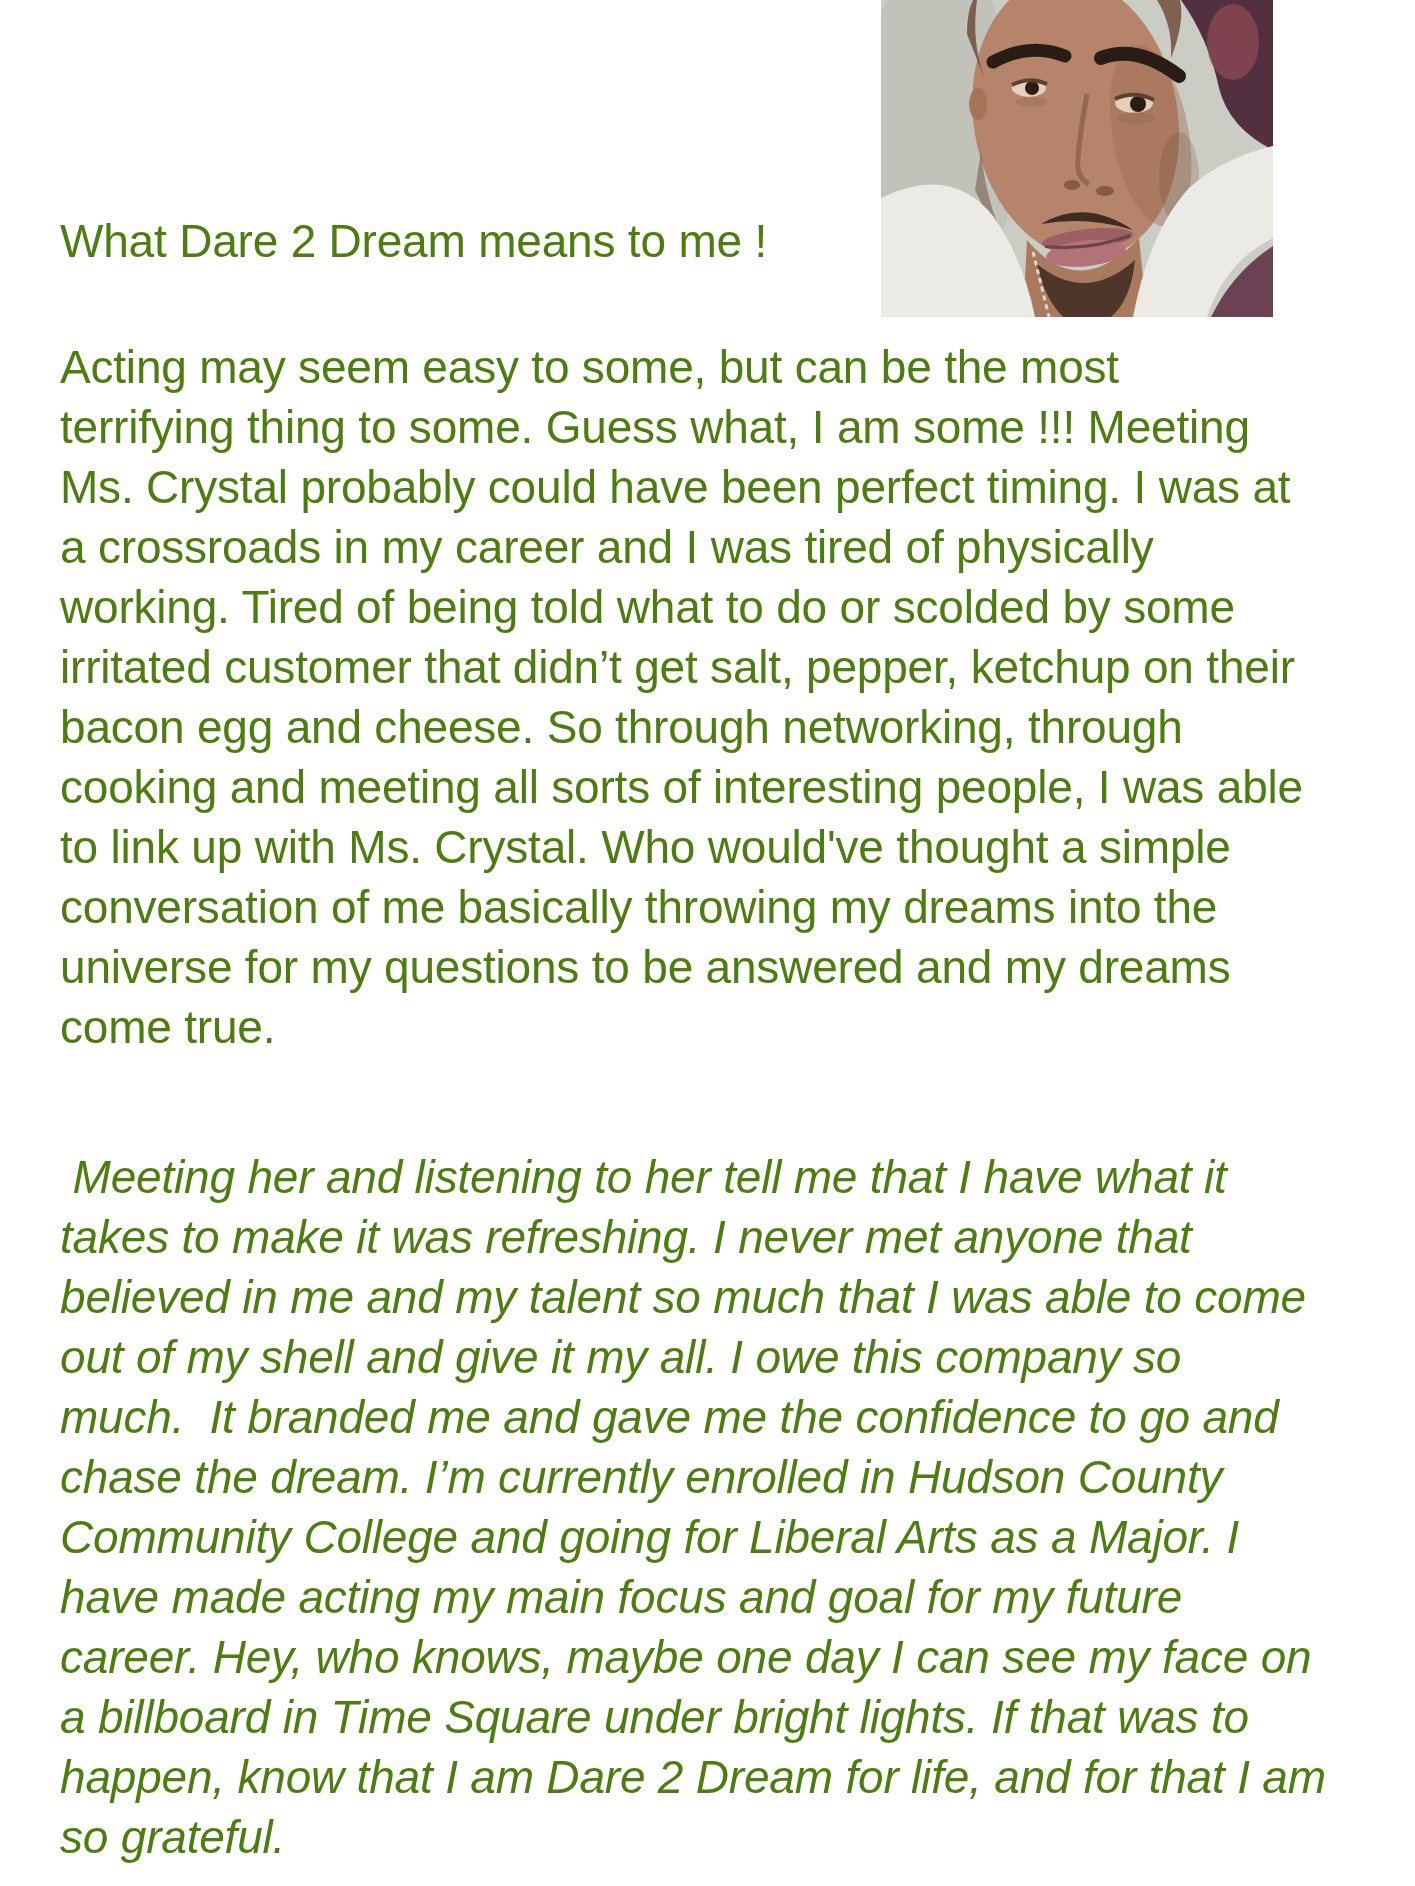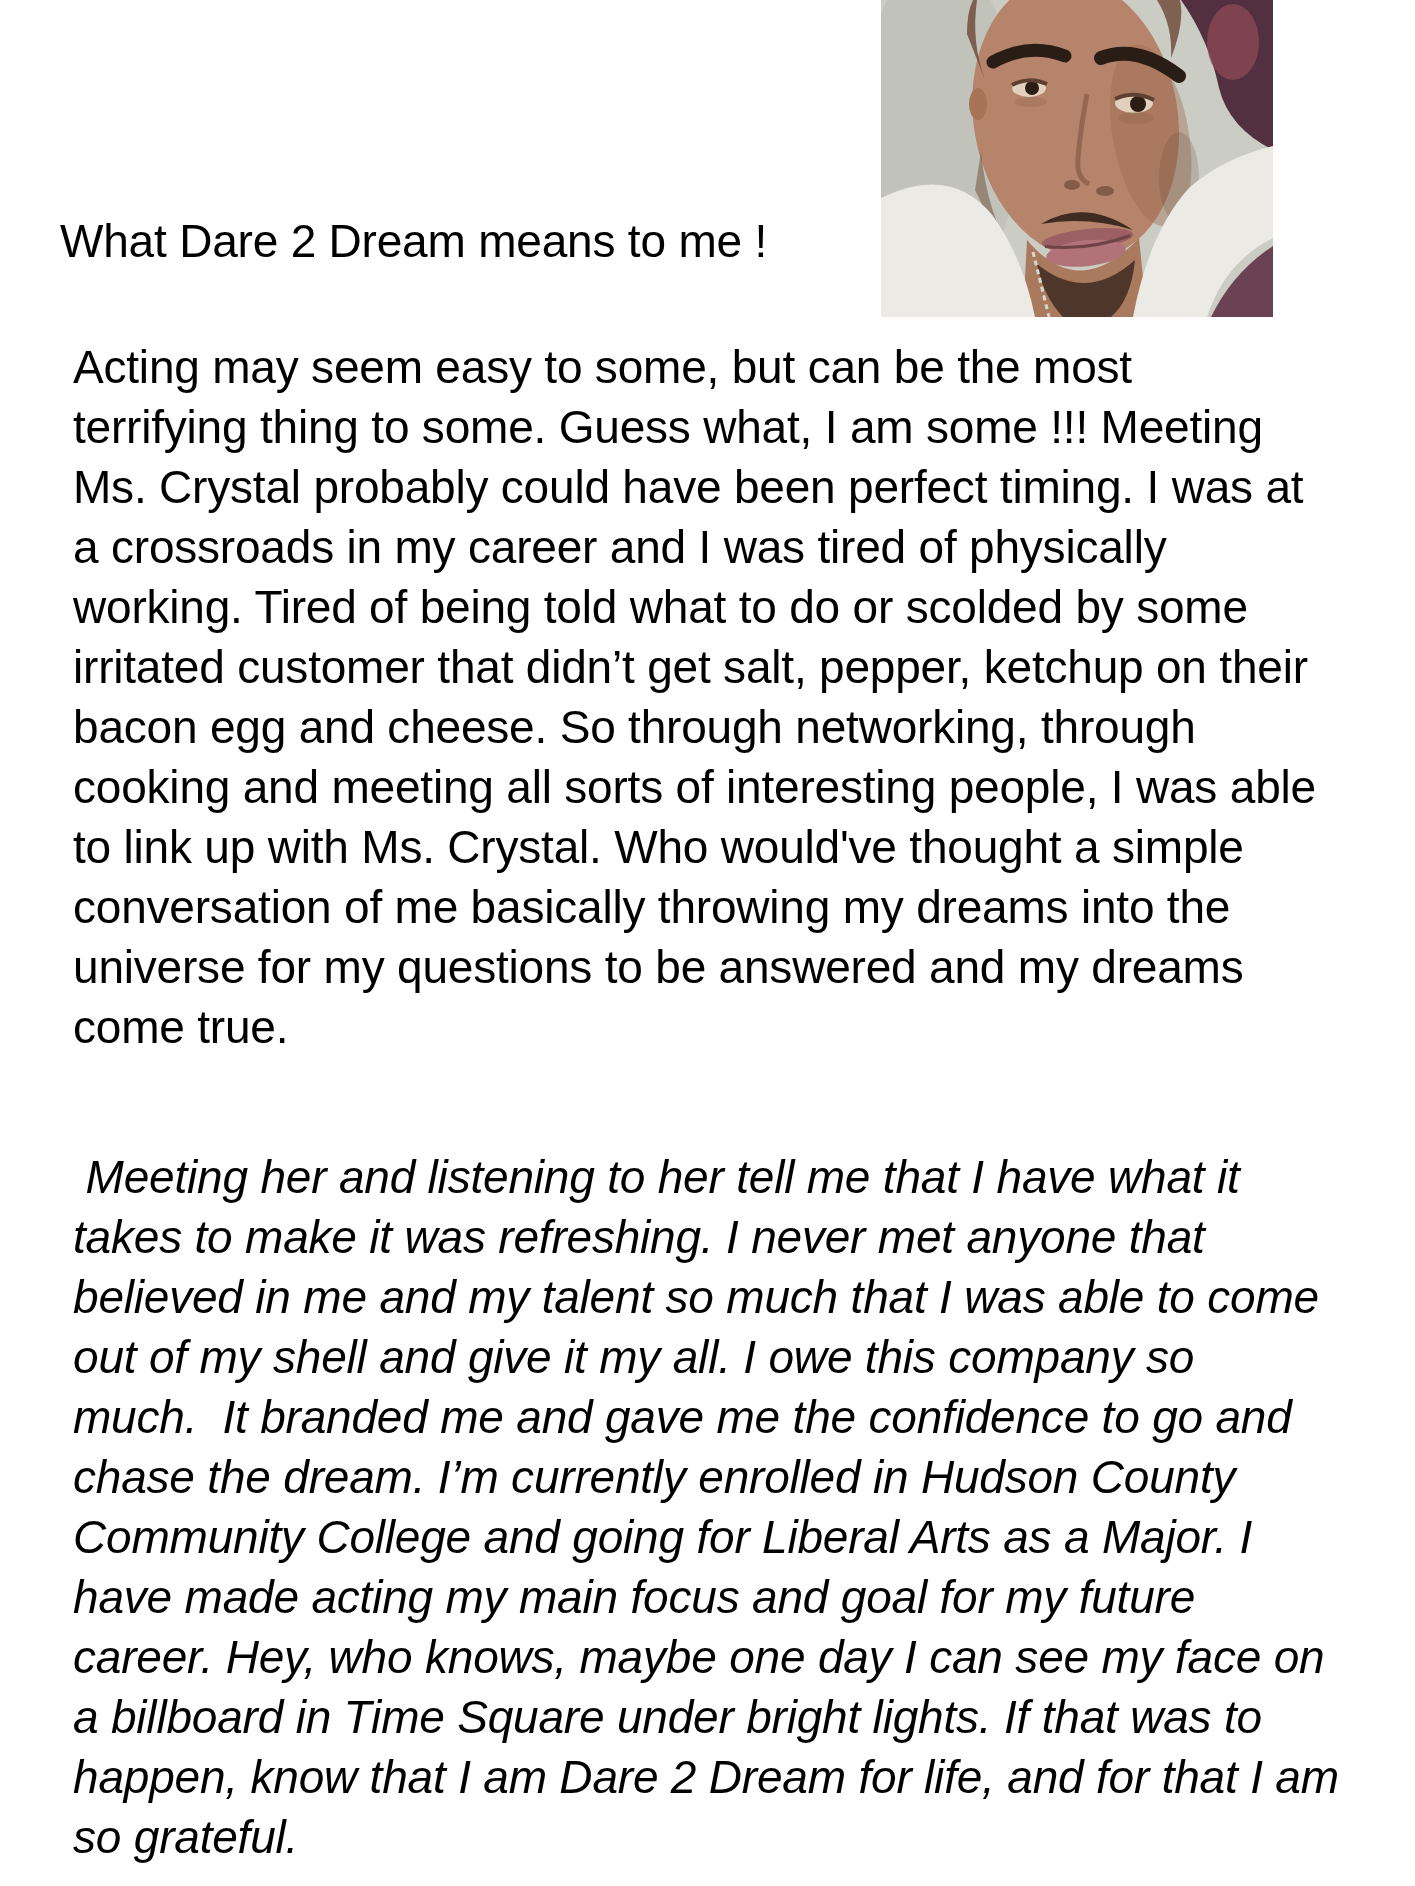--- a/index.html
+++ b/index.html
@@ -7,21 +7,21 @@
     padding: 0;
     background: #ffffff;
   }
   .page {
     position: relative;
     width: 1415px;
     height: 1886px;
     background: #ffffff;
     overflow: hidden;
     font-family: "Liberation Sans", "DejaVu Sans", sans-serif;
-    color: #000000;
+    color: #4d7c0f;
   }
   .photo {
     position: absolute;
     left: 881px;
     top: 0;
     width: 392px;
     height: 317px;
     overflow: hidden;
   }
   .photo svg {
@@ -33,21 +33,21 @@
   .heading {
     margin: 0;
     padding: 211px 0 0 60px;
     font-size: 46px;
     font-weight: 400;
     line-height: 60px;
     letter-spacing: -0.2px;
     white-space: pre;
   }
   .para {
-    margin: 13px;
+    margin: 0;
     padding-left: 60px;
     font-size: 46px;
     font-weight: 400;
     line-height: 60px;
     letter-spacing: -0.2px;
     white-space: pre;
   }
   .para-1 { margin-top: 66px; }
   .para-2 { margin-top: 90px; font-style: italic; }
 </style>

